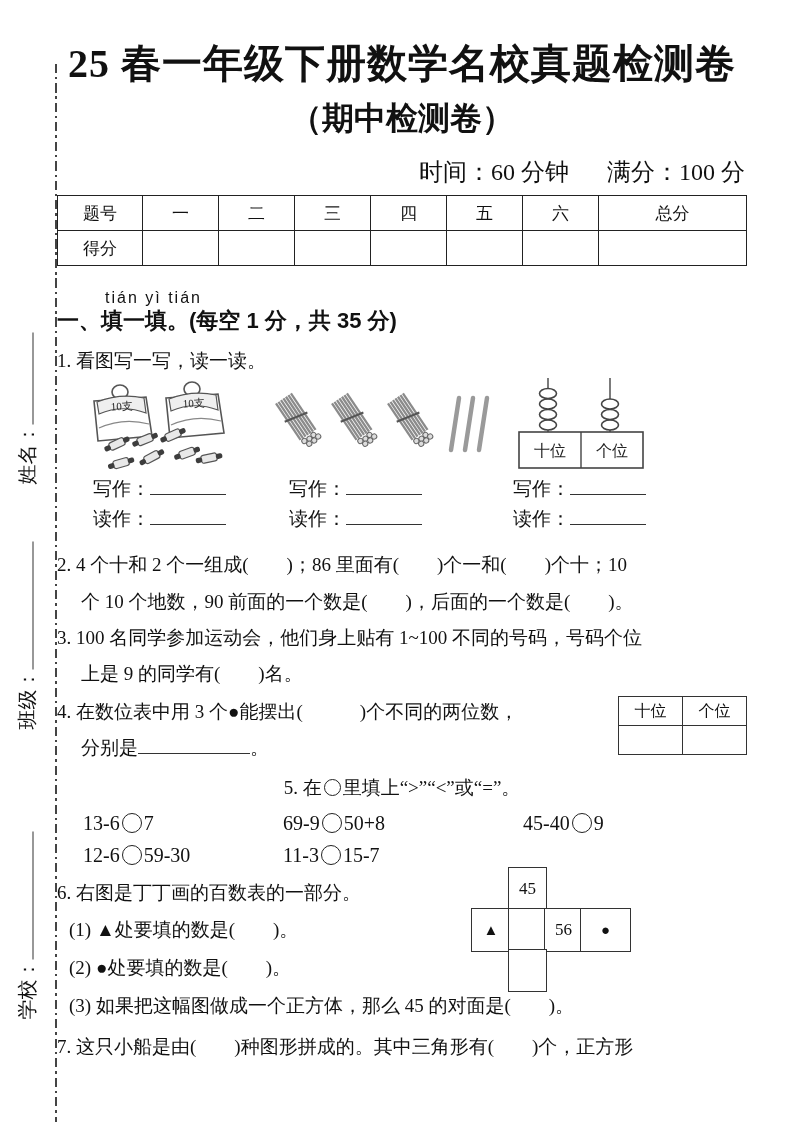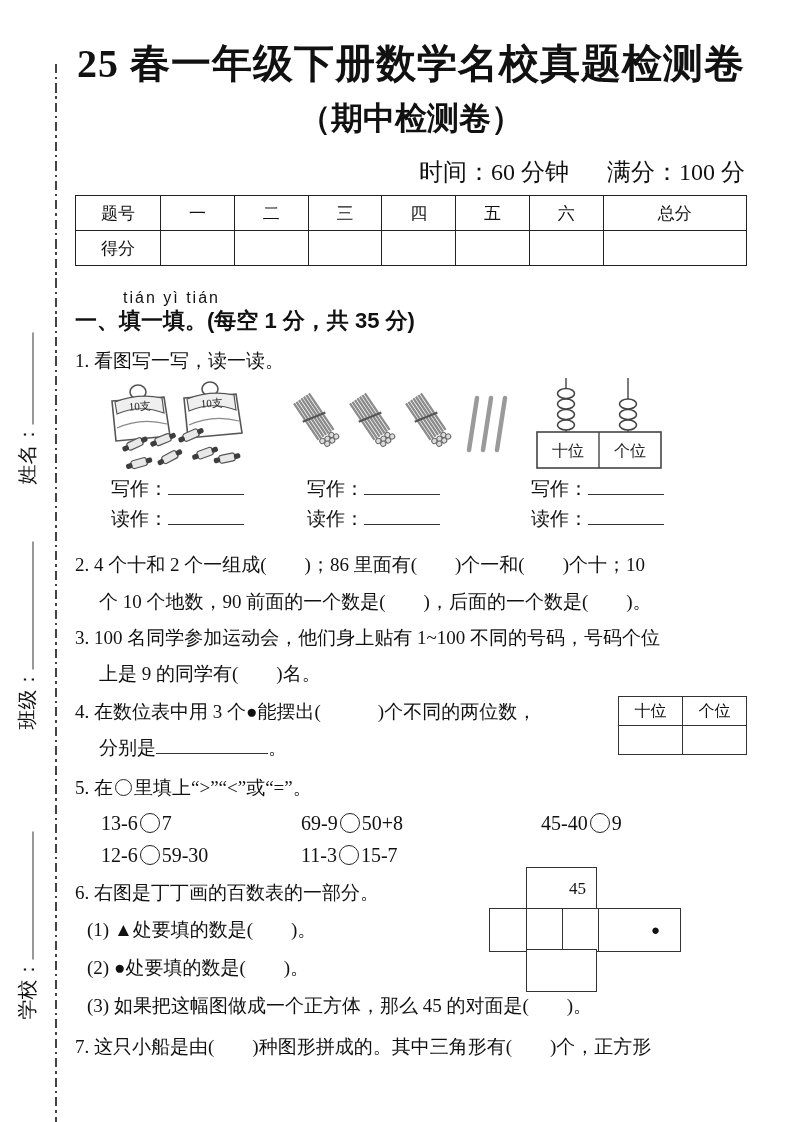--- a/index.html
+++ b/index.html
@@ -11,21 +11,21 @@
   
   .margin-field{position:absolute;left:0;width:54px;display:flex;align-items:center;justify-content:center;}
   .margin-field .inner{transform:rotate(-90deg);white-space:nowrap;font-size:20px;}
   .mf-blank{display:inline-block;border-bottom:1.6px solid #333;height:3px;vertical-align:baseline;}
   .mf-name{top:318px;height:180px;}
   .mf-class{top:522px;height:226px;}
   .mf-school{top:812px;height:226px;}
   .mf-name .mf-blank{width:92px;}
   .mf-class .mf-blank,.mf-school .mf-blank{width:128px;}
 
-  .content{position:absolute;left:75px;right:46px;top:0;}
+  .content{position:absolute;left:57px;right:46px;top:0;}
   .title{margin-top:42px;text-align:center;font-size:40px;font-weight:bold;letter-spacing:1px;line-height:44px;}
   .subtitle{text-align:center;font-size:32px;font-weight:bold;margin-top:12px;line-height:40px;}
   .info-line{text-align:right;font-size:24px;margin-top:18px;padding-right:2px;}
   .info-line .gap{display:inline-block;width:38px;}
 
   table.score{width:100%;border-collapse:collapse;margin-top:7px;}
   table.score td{border:1.6px solid #222;height:34px;text-align:center;font-size:17px;padding:0;}
   table.score td.first{width:84px;}
 
   .section-heading{margin-top:24px;position:relative;padding-top:16px;
@@ -48,30 +48,30 @@
   .blank{display:inline-block;width:76px;border-bottom:1.6px solid #333;height:14px;}
 
   .q2{margin-top:8px;} .q2 .qline{line-height:37px;}
   .q-indent{padding-left:24px;}
   .q3 .qline{line-height:36px;}
   .q4{position:relative;margin-top:2px;} .q4 .qline{line-height:36px;}
   .blank-long{display:inline-block;width:112px;border-bottom:1.6px solid #333;height:14px;}
   table.pv{position:absolute;right:0;top:2px;border-collapse:collapse;}
   table.pv td{border:1.5px solid #333;width:63px;height:28px;text-align:center;font-size:16px;padding:0;}
 
-  .q5{margin-top:4px;} .q5 .qline{line-height:36px;}
+  .q5{margin-top:4px;} .q5 .qline{line-height:36px;text-align:center;}
   .circle{display:inline-block;width:18px;height:18px;border:1.4px solid #222;border-radius:50%;vertical-align:-3px;margin:0 2px;}
   .circle.small{width:15px;height:15px;vertical-align:-2px;}
   .cmp-grid{display:grid;grid-template-columns:200px 240px auto;row-gap:9px;margin-top:6px;padding-left:26px;font-size:20px;}
 
   .q6{position:relative;margin-top:8px;}
   .q6 .qline{line-height:36px;}
   .q6-item{font-size:19px;line-height:38px;padding-left:12px;}
   .hundred-fig{position:absolute;left:414px;top:-8px;width:160px;height:124px;}
-  .hf-cell{position:absolute;border:1px solid #333;background:#fff;display:flex;align-items:center;justify-content:center;font-size:17px;padding-left:32px;}
+  .hf-cell{position:absolute;border:1px solid #333;background:#fff;display:flex;align-items:center;justify-content:center;font-size:17px;}
   .hf-sym{font-size:15px;}
   .q7{margin-top:4px;} .q7 .qline{line-height:36px;}
 </style>
 </head>
 <body>
 
 <div class="page">
   <div class="cutline"></div>
 
   <div class="margin-field mf-name">

